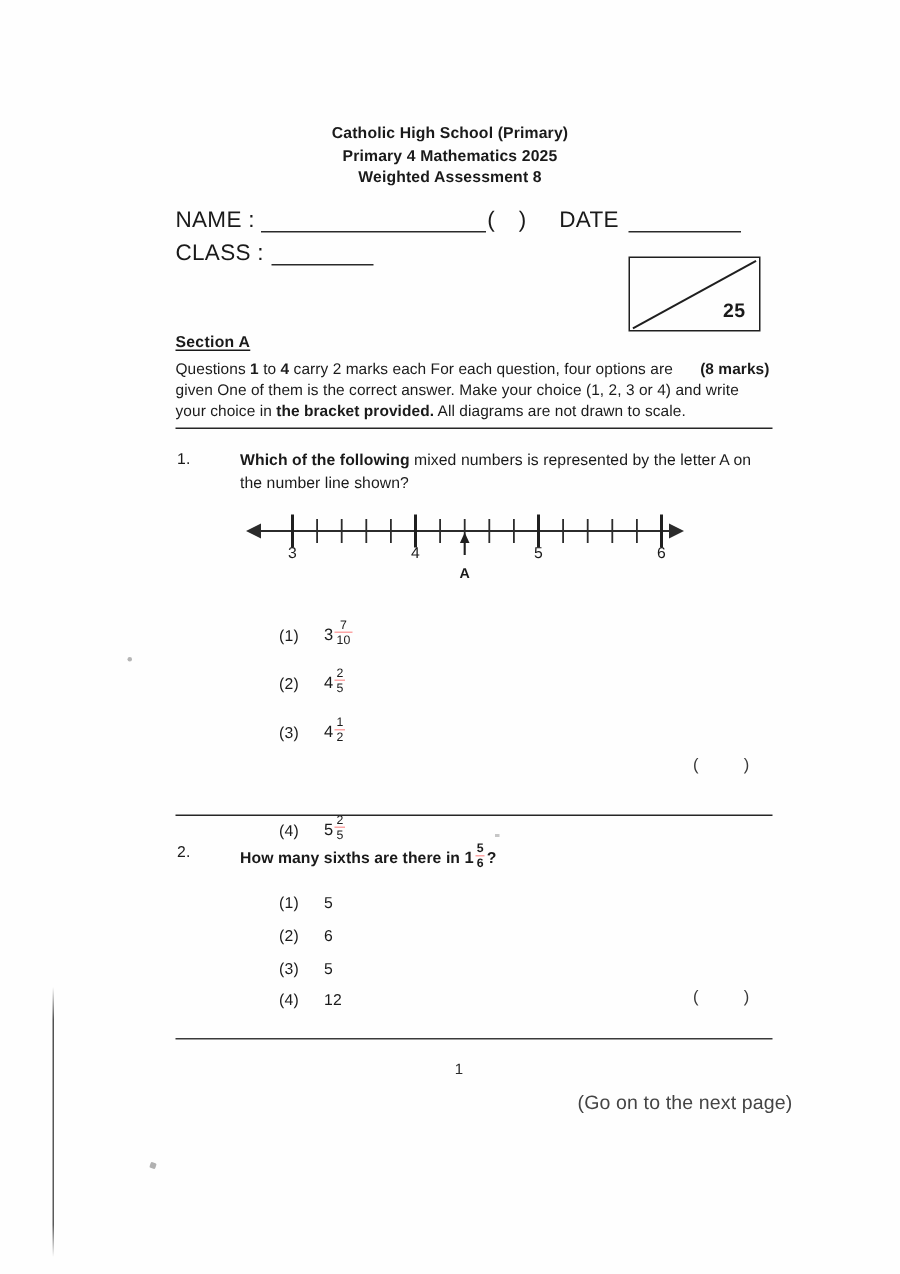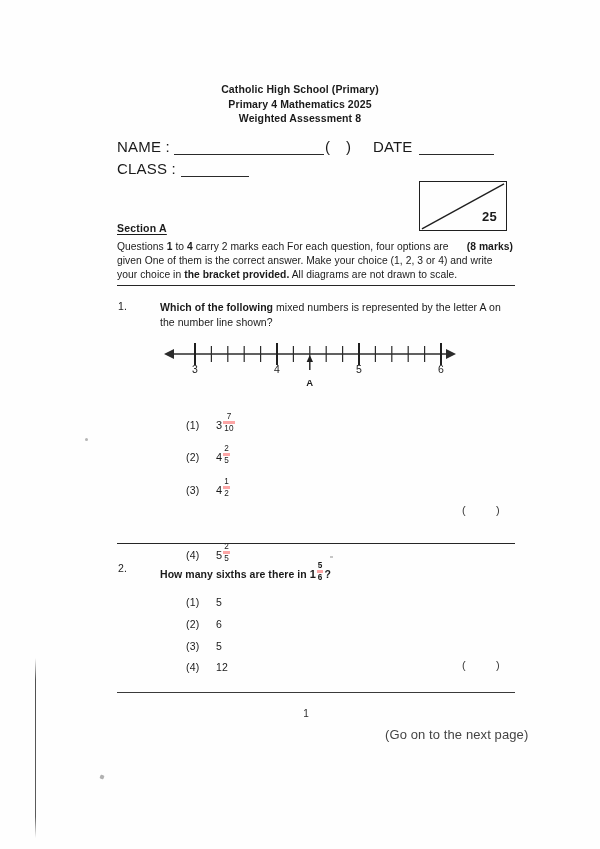--- a/index.html
+++ b/index.html
@@ -81,21 +81,21 @@
   .rule.sig-b { width: 54px; margin-left: 3px; }
 
   .paren { letter-spacing: 0; }
   .gap-sm { display:inline-block; width: 16px; }
   .gap-md { display:inline-block; width: 22px; }
 
   
   .marks-box {
     position: absolute;
     left: 419px;
-    top: 181px;
+    top: 171px;
     width: 88px;
     height: 50px;
     border: 1.3px solid #1f1f1f;
     box-sizing: border-box;
   }
   .marks-box .diag {
     position: absolute;
     inset: 0;
   }
   .marks-box .marks-value {
@@ -170,21 +170,21 @@
     display: inline-block;
     vertical-align: -0.42em;
     text-align: center;
     font-size: 8.2px;
     line-height: 9px;
     margin: 0 1px;
     position: relative;
     top: -0.1em;
   }
   .frac .num { display: block; padding: 0 1px; }
-  .frac .den { display: block; border-top: 3px solid #fca5a5; padding: 0 1px; }
+  .frac .den { display: block; border-top: 1px solid #fca5a5; padding: 0 1px; }
 
   .mixed {
     display: inline-block;
     white-space: nowrap;
     font-size: 11px;
   }
 
   
   .opt {
     position: absolute;

